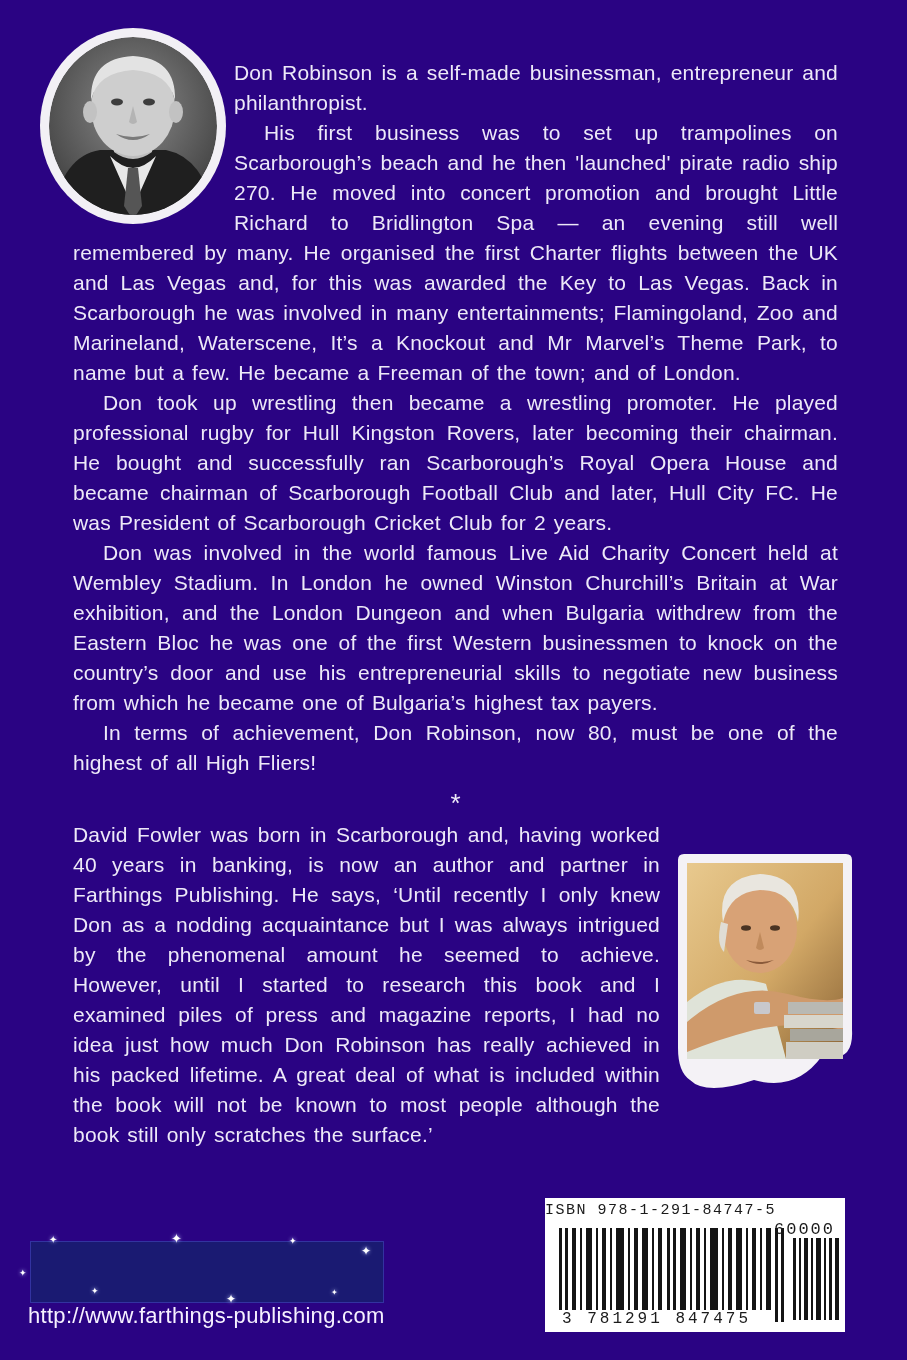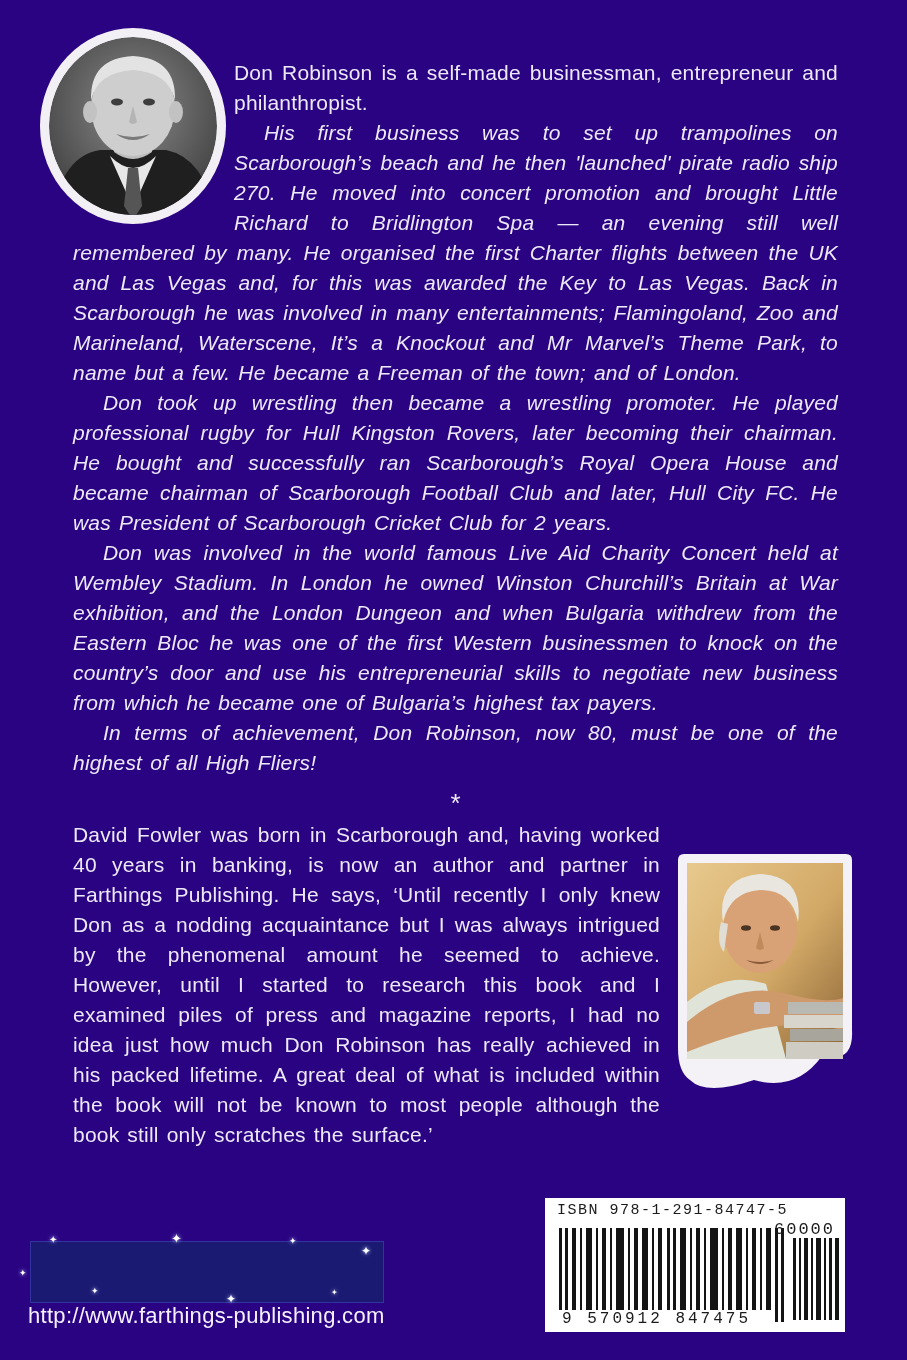--- a/index.html
+++ b/index.html
@@ -15,21 +15,21 @@
     padding:28px 69px 0 73px;
   }
   .para{
     margin:0;
     font-size:21px;
     line-height:30px;
     text-align:justify;
     letter-spacing:.2px;
     word-spacing:2px;
   }
-  .para.indent{text-indent:30px;font-style:italic;}
+  .para.indent{text-indent:30px;}
   .para.first{margin-top:30px;}
 
   
   .don-photo{
     float:left;
     width:186px;height:196px;
     margin:0 8px 10px -33px;
   }
   .don-photo svg{display:block;width:100%;height:100%;}
 
@@ -52,21 +52,21 @@
   
   .barcode-box{
     position:absolute;
     left:545px;top:1198px;
     width:300px;height:134px;
     background:#ffffff;
     color:#1b1b1b;
     font-family:"Liberation Mono","DejaVu Sans Mono",monospace;
   }
   .isbn-line{
-    position:absolute;left:12px;top:4px;
+    position:absolute;left:0;top:4px;
     font-size:15px;letter-spacing:1.5px;white-space:nowrap;
   }
   .price-code{
     position:absolute;right:10px;top:22px;
     font-size:17px;letter-spacing:2px;
   }
   .barcode-main{position:absolute;left:14px;top:30px;}
   .barcode-supplement{position:absolute;left:248px;top:40px;}
   .barcode-digits{
     position:absolute;left:14px;bottom:4px;
@@ -250,21 +250,21 @@
         <rect x="0" y="0" width="3" height="82"></rect>
           <rect x="6" y="0" width="2" height="82"></rect>
         <rect x="11" y="0" width="4" height="82"></rect>
           <rect x="18" y="0" width="2" height="82"></rect>
         <rect x="23" y="0" width="5" height="82"></rect>
           <rect x="31" y="0" width="2" height="82"></rect>
         <rect x="36" y="0" width="3" height="82"></rect>
           <rect x="42" y="0" width="4" height="82"></rect>
       </g>
     </svg>
-    <div class="barcode-digits">9 570912 847475</div>
+    <div class="barcode-digits">3 781291 847475</div>
   </div>
 
   <div class="logo-box">
     <span class="sparkle" style="left:18px;top:-8px;font-size:10px;">✦</span>
     <span class="sparkle" style="left:140px;top:-11px;font-size:13px;">✦</span>
     <span class="sparkle" style="left:258px;top:-6px;font-size:9px;">✦</span>
     <span class="sparkle" style="left:330px;top:2px;font-size:12px;">✦</span>
     <span class="sparkle" style="left:60px;top:44px;font-size:9px;">✦</span>
     <span class="sparkle" style="left:195px;top:50px;font-size:12px;">✦</span>
     <span class="sparkle" style="left:300px;top:46px;font-size:8px;">✦</span>

